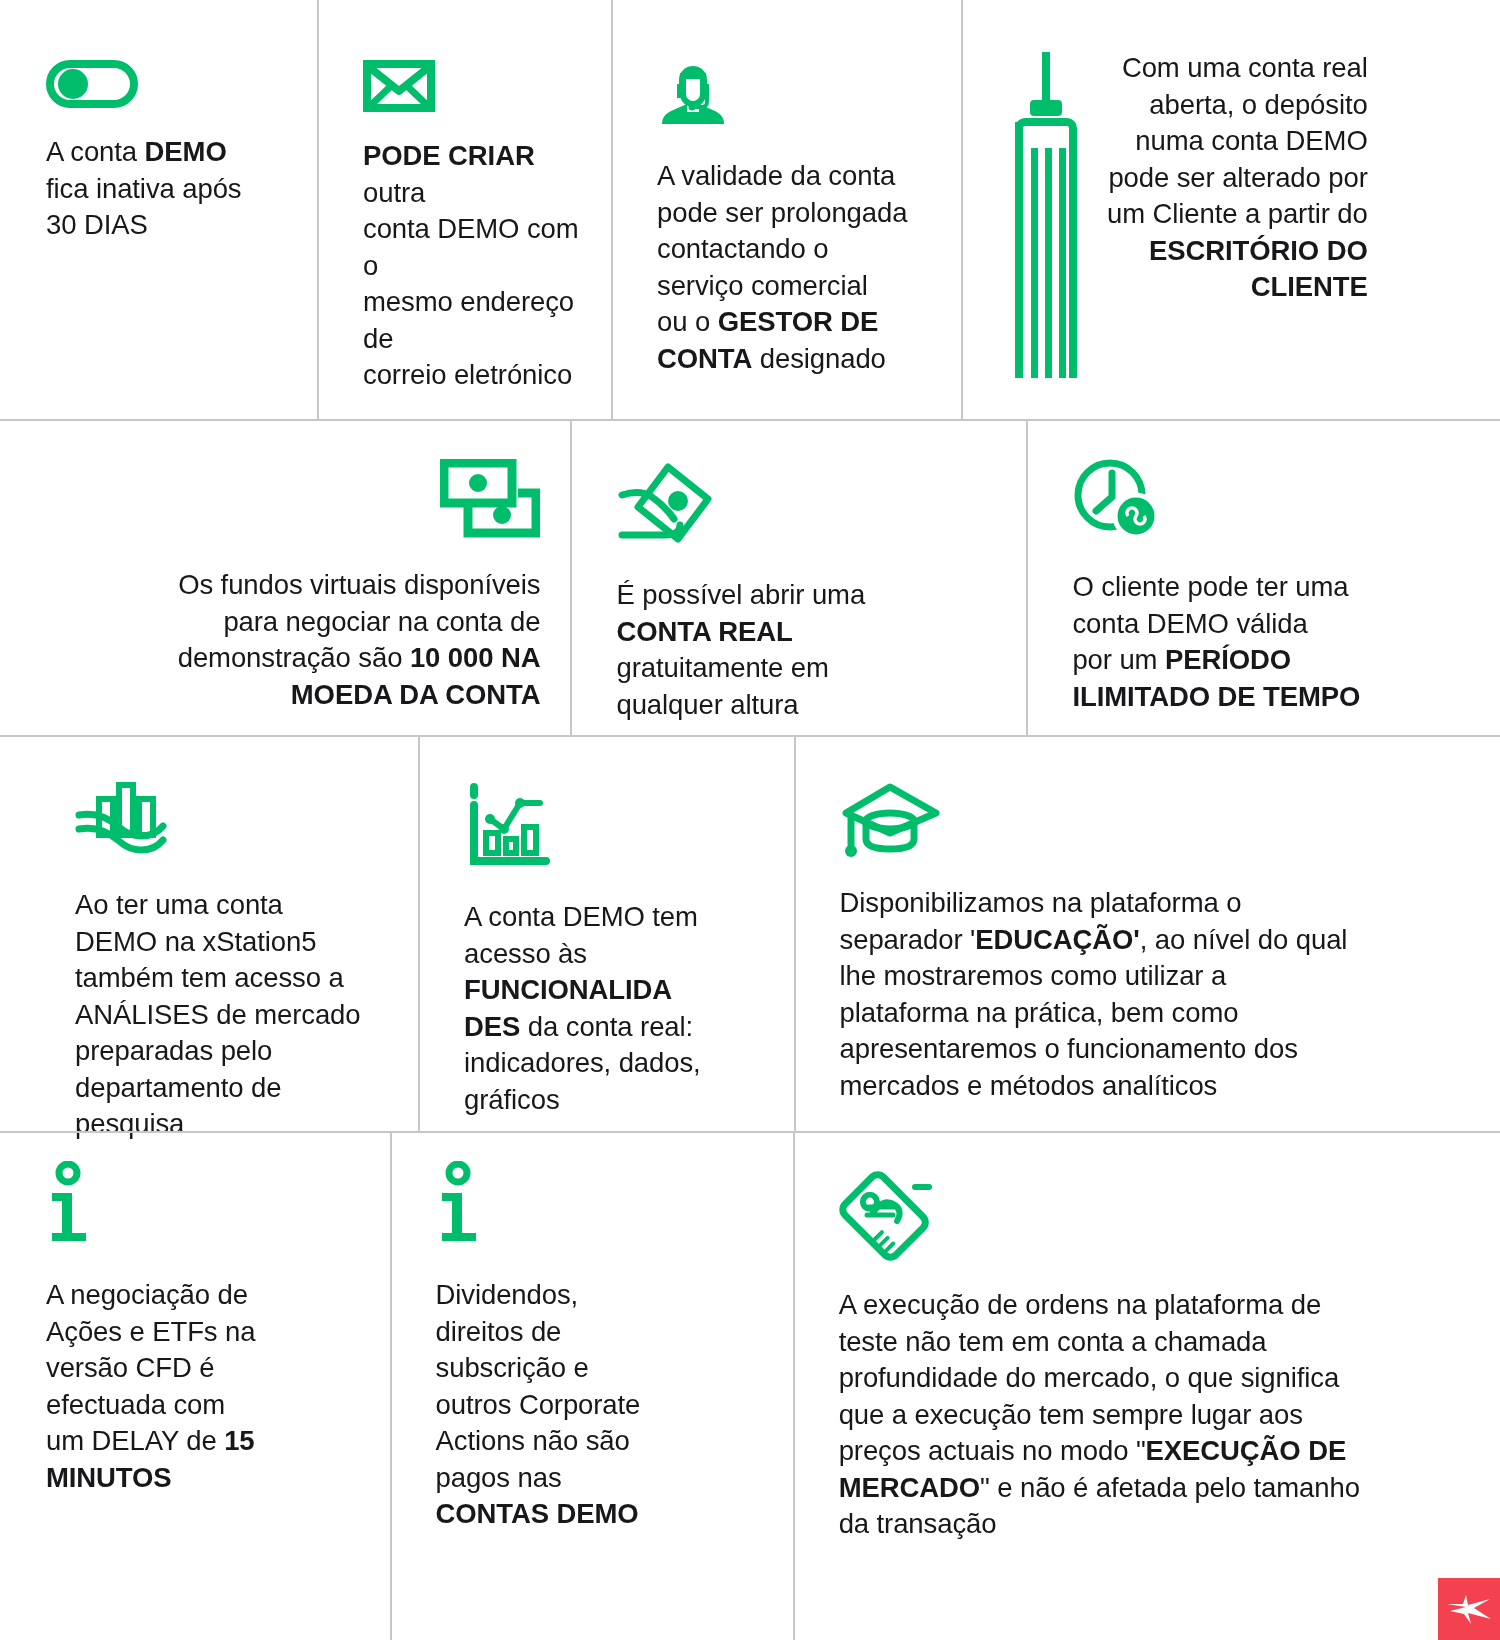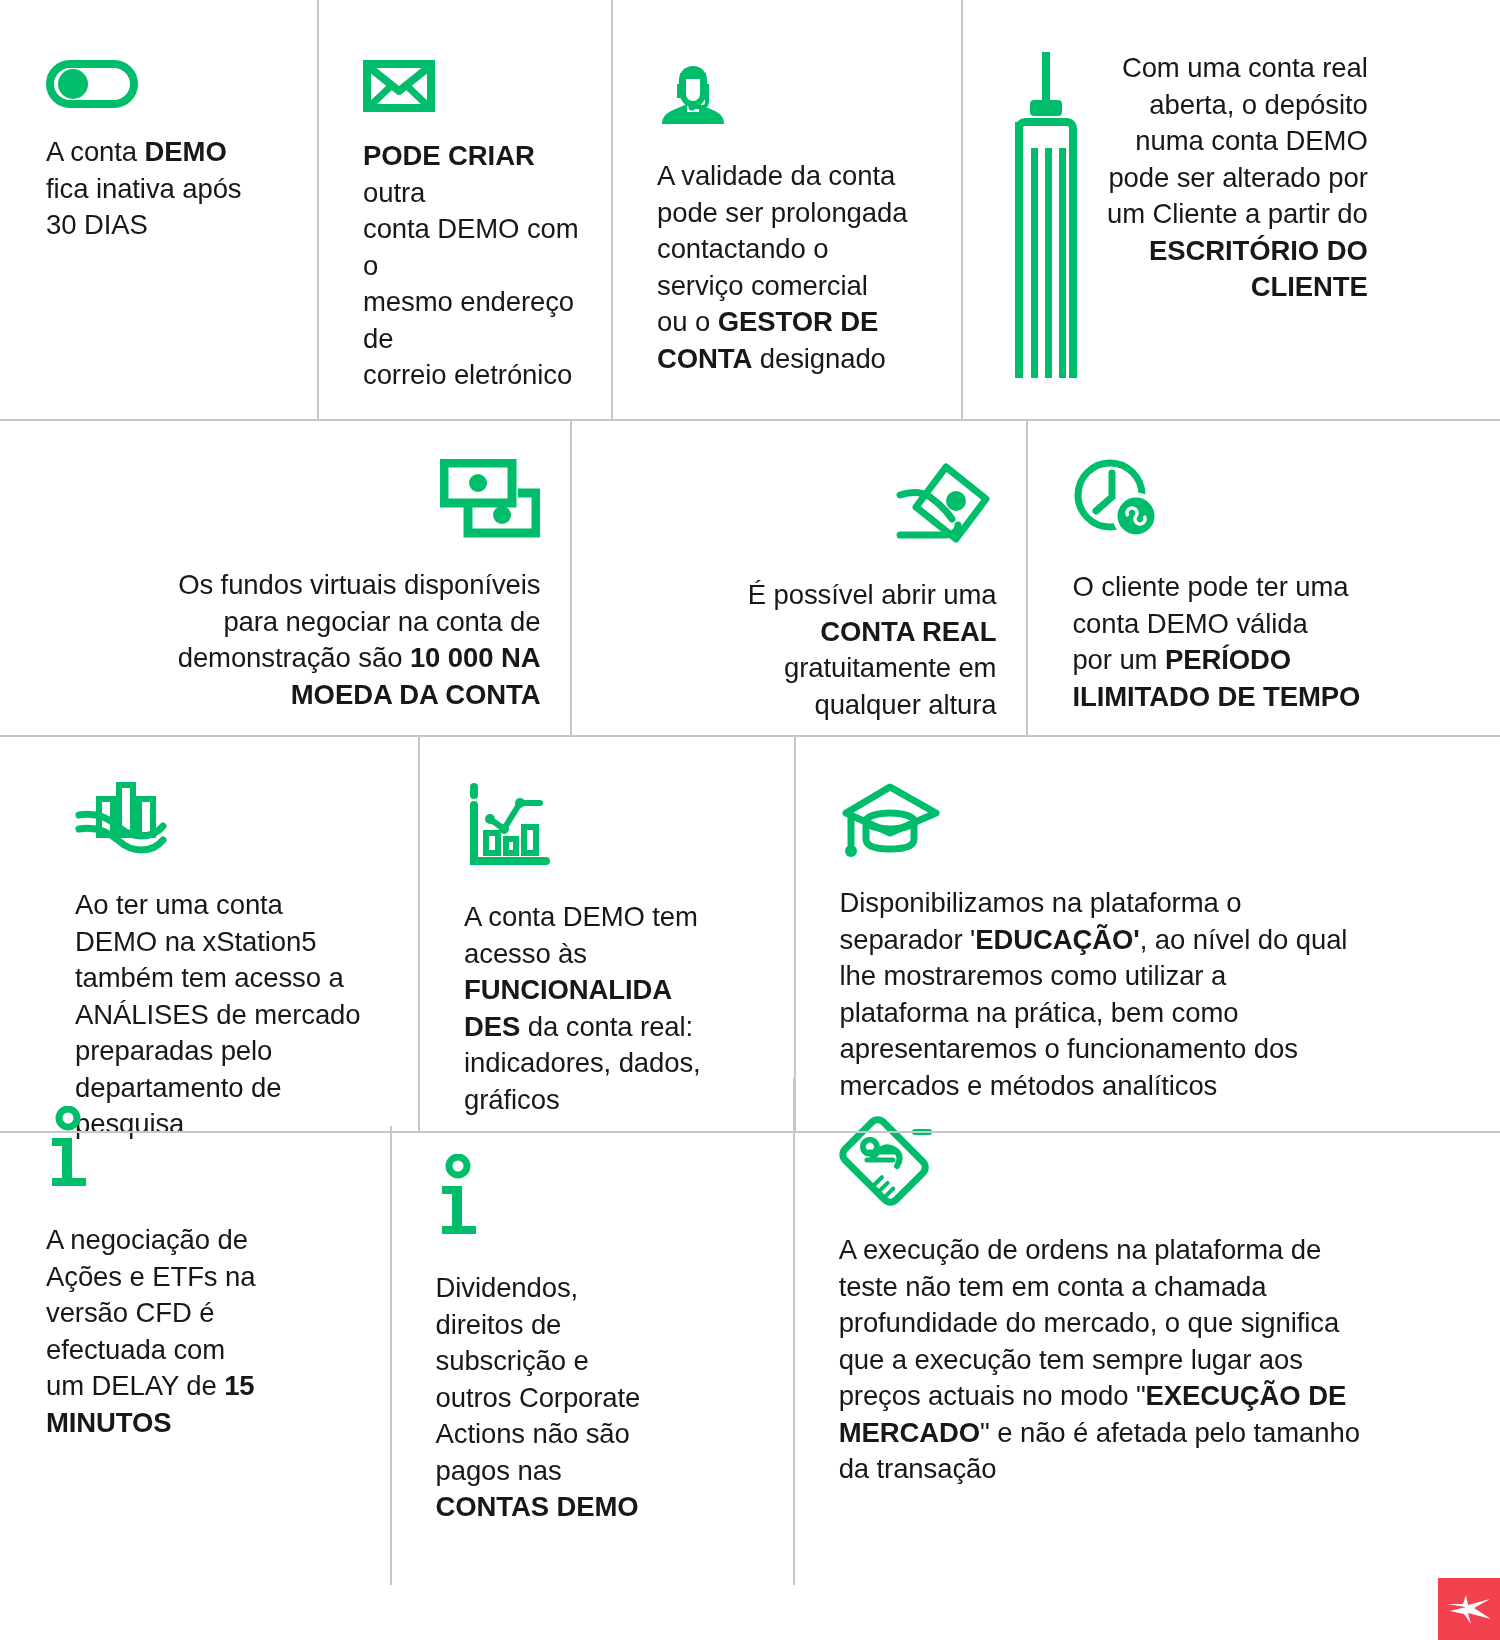--- a/index.html
+++ b/index.html
@@ -27,21 +27,21 @@
   .row {
     position: absolute;
     left: 0;
     width: 1500px;
     display: flex;
     box-sizing: border-box;
   }
   .row-1 { top: 0;    height: 421px; }
   .row-2 { top: 421px; height: 316px; }
   .row-3 { top: 737px; height: 396px; }
-  .row-4 { top: 1078px; height: 507px; }
+  .row-4 { top: 1133px; height: 507px; }
 
   
   .hsep {
     position: absolute;
     left: 0;
     width: 1500px;
     height: 2px;
     background: #c5c7c9;
   }
   .hsep-1 { top: 419px; }
@@ -82,29 +82,29 @@
   }
   .txt b { font-weight: 700; }
 
   
   .row-1 .c1 { width: 317px; }
   .row-1 .c2 { width: 294px; }
   .row-1 .c3 { width: 350px; }
   .row-1 .c4 { width: 483px; }
 
   .row-2 .c1 { width: 583px; }
-  .row-2 .c2 { width: 466px; text-align: right; }
+  .row-2 .c2 { width: 466px; }
   .row-2 .c3 { width: 484px; }
 
   .row-3 .c1 { width: 402px; margin-left: 29px; }
   .row-3 .c2 { width: 388px; }
   .row-3 .c3 { width: 730px; }
 
   .row-4 .c1 { width: 402px; }
-  .row-4 .c2 { width: 416px; margin-top: 48px; }
+  .row-4 .c2 { width: 416px; }
   .row-4 .c3 { width: 730px; }
 
   .row-1 .cell-inner { padding-top: 60px; }
   .row-2 .cell-inner { padding-top: 38px; }
   .row-3 .cell-inner { padding-top: 44px; }
   .row-4 .cell-inner { padding-top: 28px; }
 
   .row-1 .c4 .cell-inner,
   .row-2 .c1 .cell-inner { padding-left: 46px; text-align: right; }
 

